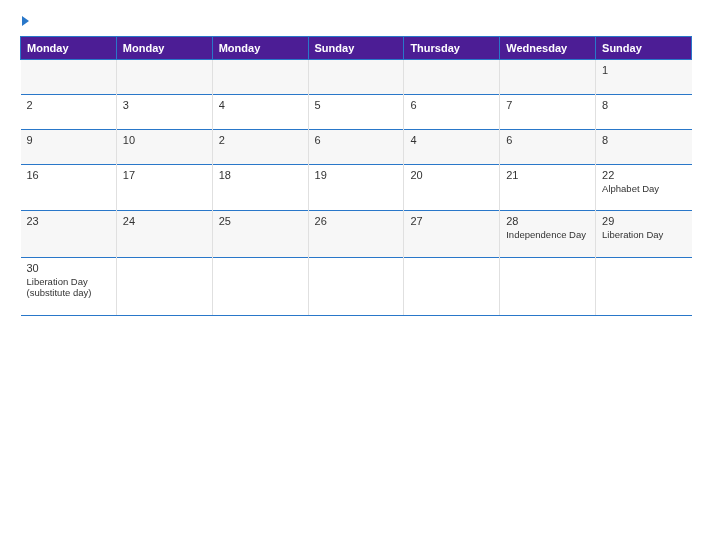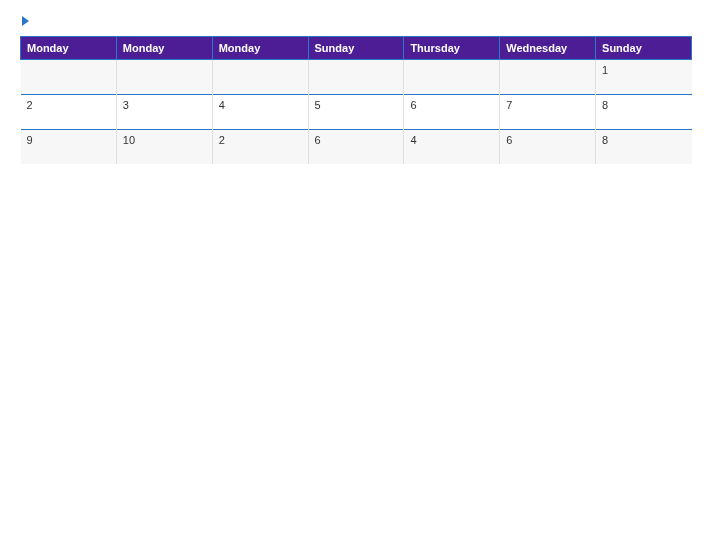--- a/index.html
+++ b/index.html
@@ -192,15 +192,77 @@
           <td>
             <span class="day-number">4</span>
           </td>
           <td>
             <span class="day-number">6</span>
           </td>
           <td>
             <span class="day-number">8</span>
           </td>
         </tr>
+        <tr>
+          <td>
+            <span class="day-number">16</span>
+          </td>
+          <td>
+            <span class="day-number">17</span>
+          </td>
+          <td>
+            <span class="day-number">18</span>
+          </td>
+          <td>
+            <span class="day-number">19</span>
+          </td>
+          <td>
+            <span class="day-number">20</span>
+          </td>
+          <td>
+            <span class="day-number">21</span>
+          </td>
+          <td>
+            <span class="day-number">22</span>
+            <span class="event">Alphabet Day</span>
+          </td>
+        </tr>
+        <tr>
+          <td>
+            <span class="day-number">23</span>
+          </td>
+          <td>
+            <span class="day-number">24</span>
+          </td>
+          <td>
+            <span class="day-number">25</span>
+          </td>
+          <td>
+            <span class="day-number">26</span>
+          </td>
+          <td>
+            <span class="day-number">27</span>
+          </td>
+          <td>
+            <span class="day-number">28</span>
+            <span class="event">Independence Day</span>
+          </td>
+          <td>
+            <span class="day-number">29</span>
+            <span class="event">Liberation Day</span>
+          </td>
+        </tr>
+        <tr class="last-row">
+          <td>
+            <span class="day-number">30</span>
+            <span class="event">Liberation Day</span>
+            <span class="event">(substitute day)</span>
+          </td>
+          <td></td>
+          <td></td>
+          <td></td>
+          <td></td>
+          <td></td>
+          <td></td>
+        </tr>
       </tbody>
   </table>
 </div>
 
 </body></html>

